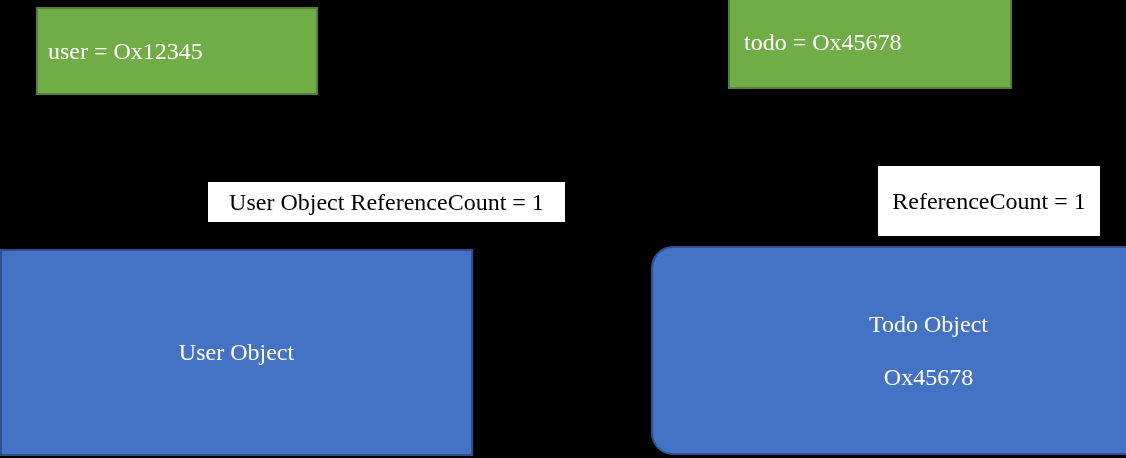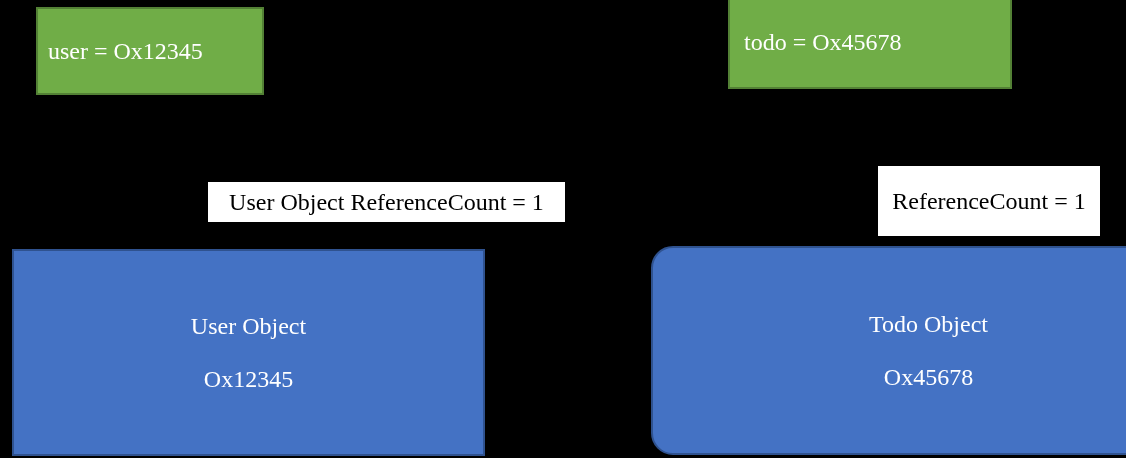--- a/index.html
+++ b/index.html
@@ -48,25 +48,25 @@
     color: #FFFFFF;
     font-size: 24px;
     display: flex;
     flex-direction: column;
     align-items: center;
     justify-content: center;
     gap: 26px;
     text-align: center;
   }
   
-  #user-var   { left: 36px;  top: 7px;   width: 228px; height: 88px; padding-left: 10px; }
+  #user-var   { left: 36px;  top: 7px;   width: 282px; height: 88px; padding-left: 10px; }
   #todo-var   { left: 728px; top: -4px;  width: 284px; height: 93px; }
   #user-ref   { left: 208px; top: 182px; width: 357px; height: 40px; }
   #todo-ref   { left: 878px; top: 166px; width: 222px; height: 70px; }
-  #user-obj   { left: 12px;   top: 249px; width: 473px; height: 207px; }
+  #user-obj   { left: 0px;   top: 249px; width: 473px; height: 207px; }
   #todo-obj   { left: 651px; top: 246px; width: 555px; height: 209px; border-radius: 22px; }
 </style>
 </head>
 <body>
 
 <div class="canvas">
 
   <div id="user-var" class="box var-box">
     <span>user = Ox12345</span>
   </div>
@@ -78,21 +78,20 @@
   <div id="user-ref" class="box ref-label">
     <span>User Object ReferenceCount = 1</span>
   </div>
 
   <div id="todo-ref" class="box ref-label">
     <span>ReferenceCount = 1</span>
   </div>
 
   <div id="user-obj" class="box obj-box">
     <span>User Object</span>
-    <span>Ox12345</span>
   </div>
 
   <div id="todo-obj" class="box obj-box">
     <span>Todo Object</span>
     <span>Ox45678</span>
   </div>
 
 </div>
 
 </body></html>

